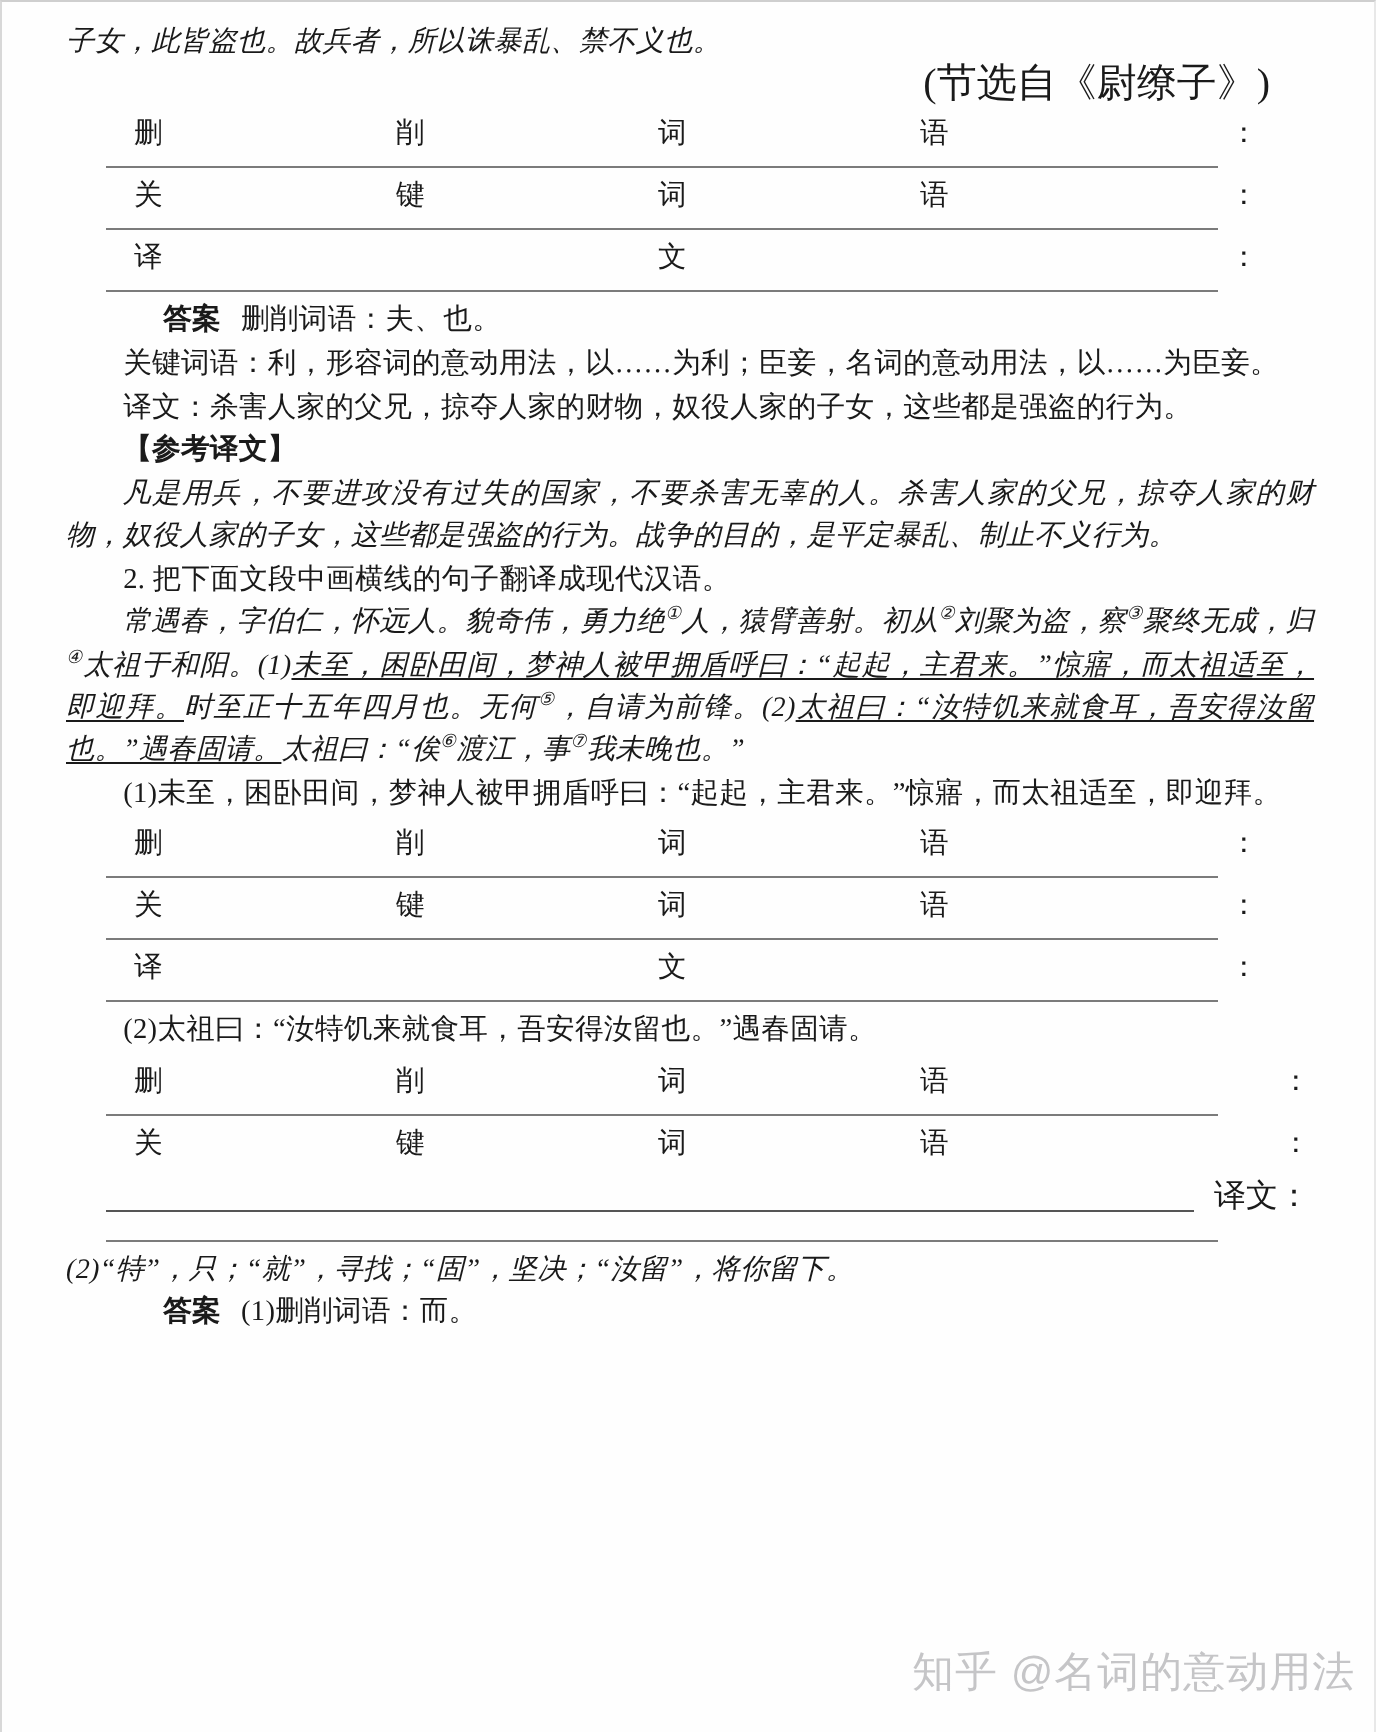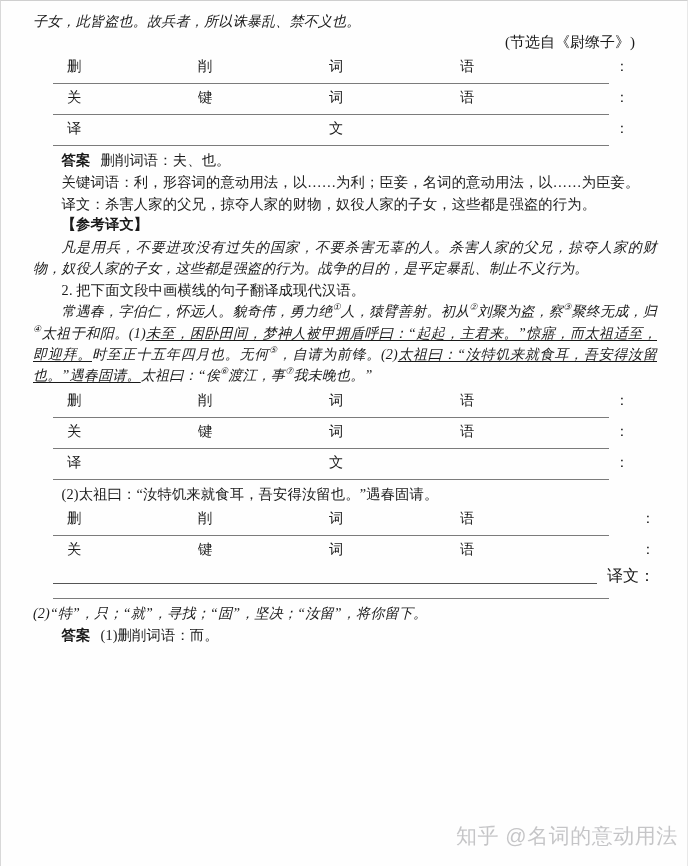--- a/index.html
+++ b/index.html
@@ -37,31 +37,32 @@
     white-space: pre-wrap;
   }
   .para.indent { text-indent: 2em; }
   .kaiti {
     font-family: "Liberation Serif", "DejaVu Serif", serif;
     font-style: italic;
     font-size: 14.1px;
     line-height: 21.4px;
   }
   .attrib {
-    font-size: 15px;
+    font-size: 20px;
     line-height: 21px;
     text-align: right;
     margin: 0;
     padding-right: 22px;
   }
   .attrib.full { padding-right: 2px; }
-  .bold { font-weight: bold; font-family: Liberation Mono, monospace; }
+  .bold { font-weight: bold; }
   .ans-label {
     font-weight: bold;
     margin-right: 10px;
+    margin-left: 20px;
   }
   .sup {
     font-size: 9px;
     vertical-align: super;
     line-height: 0;
   }
   .ul { text-decoration: underline; text-underline-offset: 2px; }
 
   
   .blank-table { margin: 0; }
@@ -181,20 +182,21 @@
     <p class="para indent">译文：杀害人家的父兄，掠夺人家的财物，奴役人家的子女，这些都是强盗的行为。</p>
 
     <p class="para indent bold">【参考译文】</p>
     <p class="para indent kaiti">凡是用兵，不要进攻没有过失的国家，不要杀害无辜的人。杀害人家的父兄，掠夺人家的财物，奴役人家的子女，这些都是强盗的行为。战争的目的，是平定暴乱、制止不义行为。</p>
 
     <p class="para indent"><span>2.</span>&nbsp;<span>把下面文段中画横线的句子翻译成现代汉语。</span></p>
 
     <p class="para indent kaiti"><span>常遇春，字伯仁，怀远人。貌奇伟，勇力绝</span><span class="sup">①</span><span>人，猿臂善射。初从</span><span class="sup">②</span><span>刘聚为盗，察</span><span class="sup">③</span><span>聚终无成，归</span><span class="sup">④</span><span>太祖于和阳。</span><span>(1)</span><span class="ul">未至，困卧田间，梦神人被甲拥盾呼曰：“起起，主君来。”惊寤，而太祖适至，即迎拜。</span><span>时至正十五年四月也。无何</span><span class="sup">⑤</span><span>，自请为前锋。</span><span>(2)</span><span class="ul">太祖曰：“汝特饥来就食耳，吾安得汝留也。”遇春固请。</span><span>太祖曰：“俟</span><span class="sup">⑥</span><span>渡江，事</span><span class="sup">⑦</span><span>我未晚也。”</span></p>
 
 
+    <p class="para indent"><span>(1)</span><span>未至，困卧田间，梦神人被甲拥盾呼曰：“起起，主君来。”惊寤，而太祖适至，即迎拜。</span></p>
 
     <div class="blank-table">
       <div class="brow">
         <span class="cells">
           <span class="c c1">删</span>
           <span class="c c2">削</span>
           <span class="c c3">词</span>
           <span class="c c4">语</span>
         </span>
         <span class="colon">：</span>

